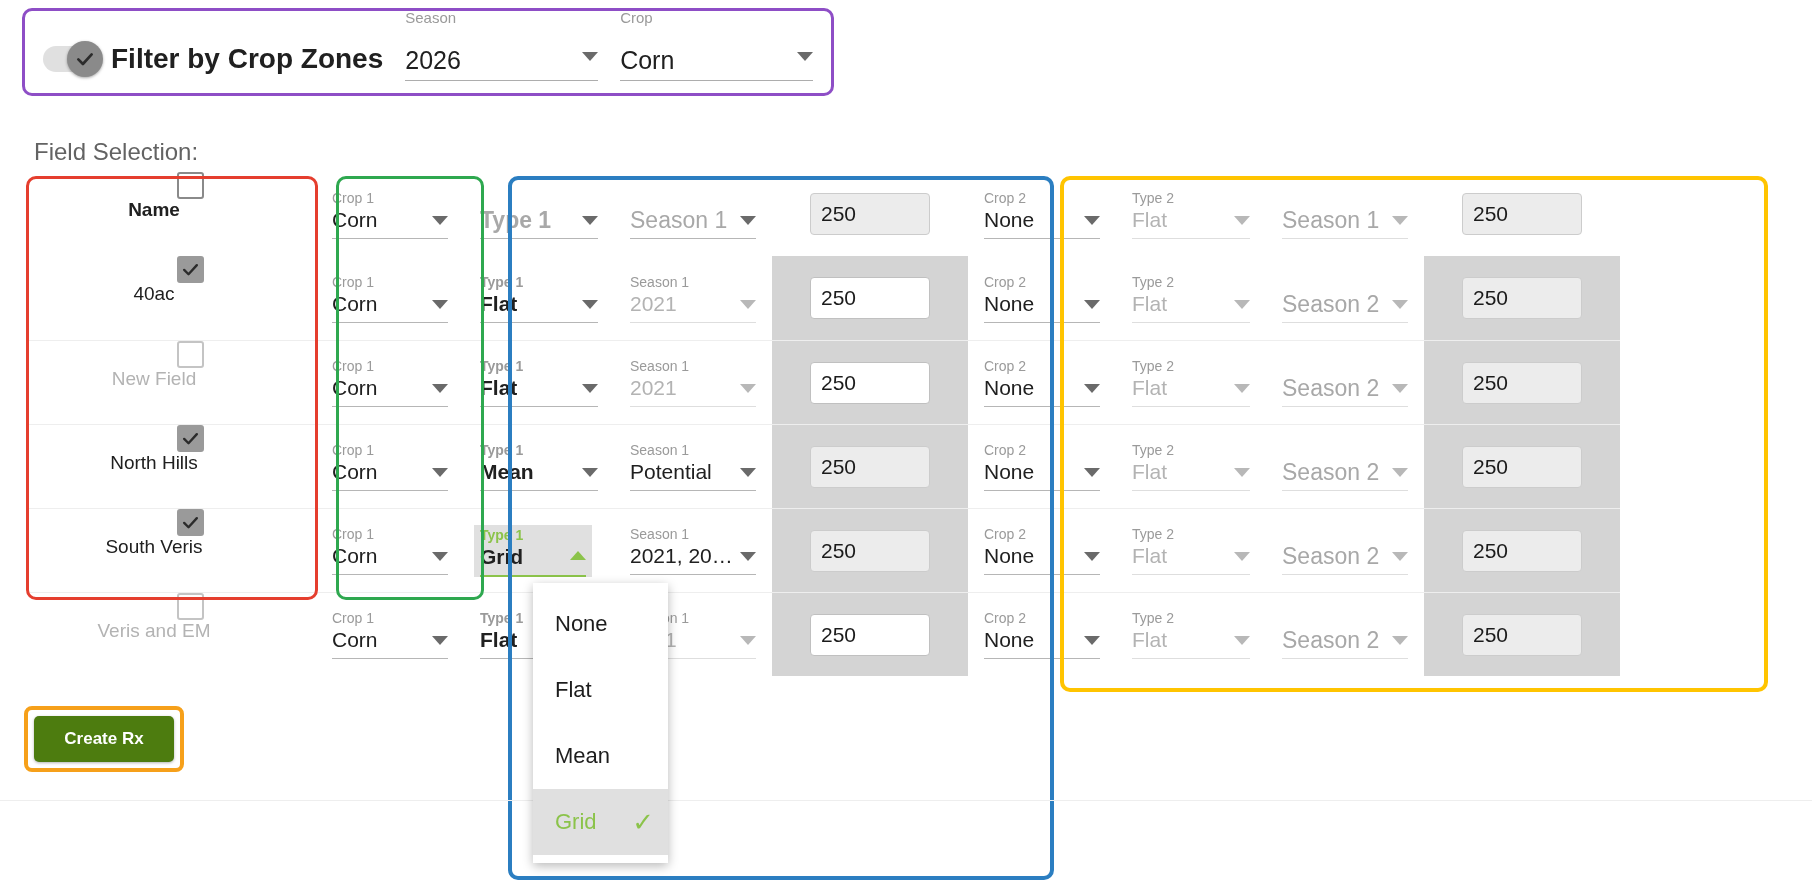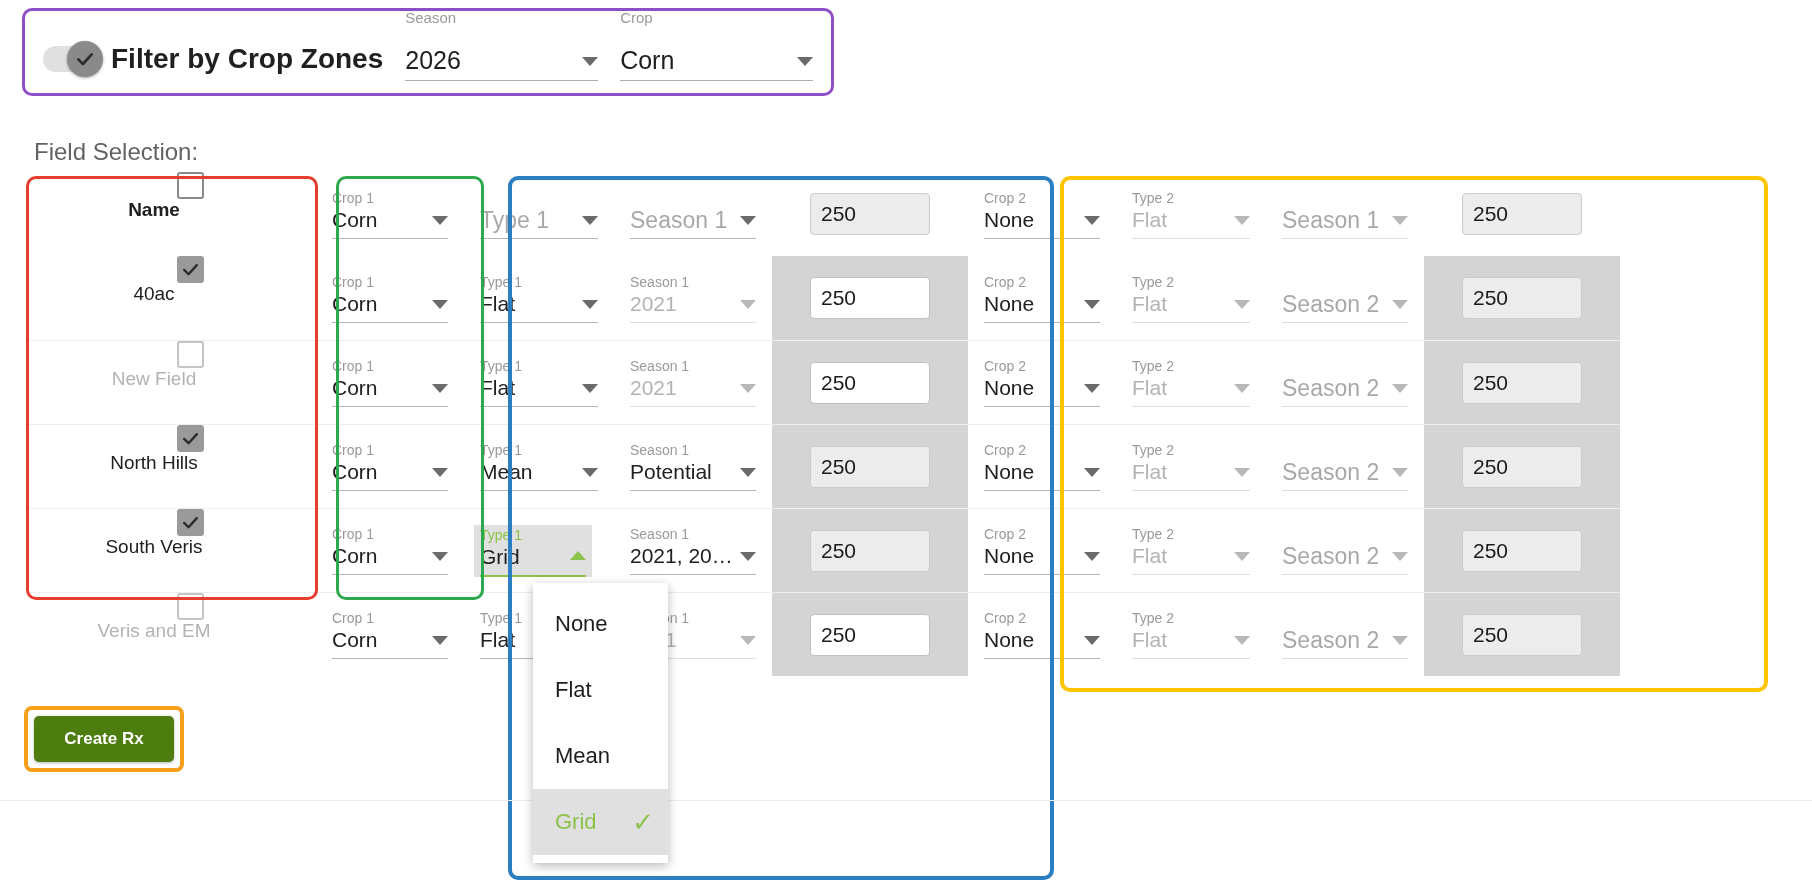--- a/index.html
+++ b/index.html
@@ -43,21 +43,21 @@
   .toggle-label {
     font-size: 28px; font-weight: bold;
     margin-left: 12px; white-space: nowrap; color: #202020;
   }
 
   .sel-field { margin-left: 22px; width: 252px; }
   .sel-field .sel-caption {
     font-size: 15px; color: #9a9a9a; line-height: 18px; margin-bottom: 19px;
   }
   .sel-row {
-    display: flex; align-items: flex-end; justify-content: space-between;
+    display: flex; align-items: center; justify-content: space-between;
     border-bottom: 1px solid #adadad; padding-bottom: 6px;
   }
   .sel-value { font-size: 25px; color: #202020; line-height: 28px; }
   .caret { width: 0; height: 0; border-left: 8px solid transparent;
            border-right: 8px solid transparent; border-top: 9px solid #6a6a6a;
            margin-bottom: 8px; flex: none; }
   .caret.light { border-top-color: #b8b8b8; }
   .caret.up { border-top: none; border-bottom: 9px solid #8bc34a; margin-bottom: 10px; }
 
   
@@ -99,21 +99,21 @@
     display: flex; align-items: flex-end; justify-content: space-between;
     border-bottom: 1px solid #b6b6b6; padding-bottom: 5px; margin-top: 1px;
   }
   .sel .under.faint { border-bottom-color: #dedede; }
   .sel .val { font-size: 21px; color: #202020; line-height: 26px; white-space: nowrap;
               overflow: hidden; text-overflow: ellipsis; }
   .sel .val.dim { color: #b3b3b3; }
   .sel .val.ph { font-size: 23px; color: #a8a8a8; }
 
   .c-crop1 { width: 148px; }
-  .c-type1 { width: 150px; }
+  .c-type1 { width: 150px; font-weight: bold; }
   .c-season1 { width: 158px; }
   .c-rate1 { width: 196px; display: flex; align-items: center; justify-content: center; }
   .c-crop2 { width: 148px; }
   .c-type2 { width: 150px; }
   .c-season2 { width: 158px; }
   .c-rate2 { width: 196px; display: flex; align-items: center; justify-content: center; }
 
   .num {
     width: 120px; height: 42px; border: 1px solid #c0c0c0; border-radius: 4px;
     background: #ffffff; font-size: 21px; padding: 0 10px; color: #1b1b1b;

